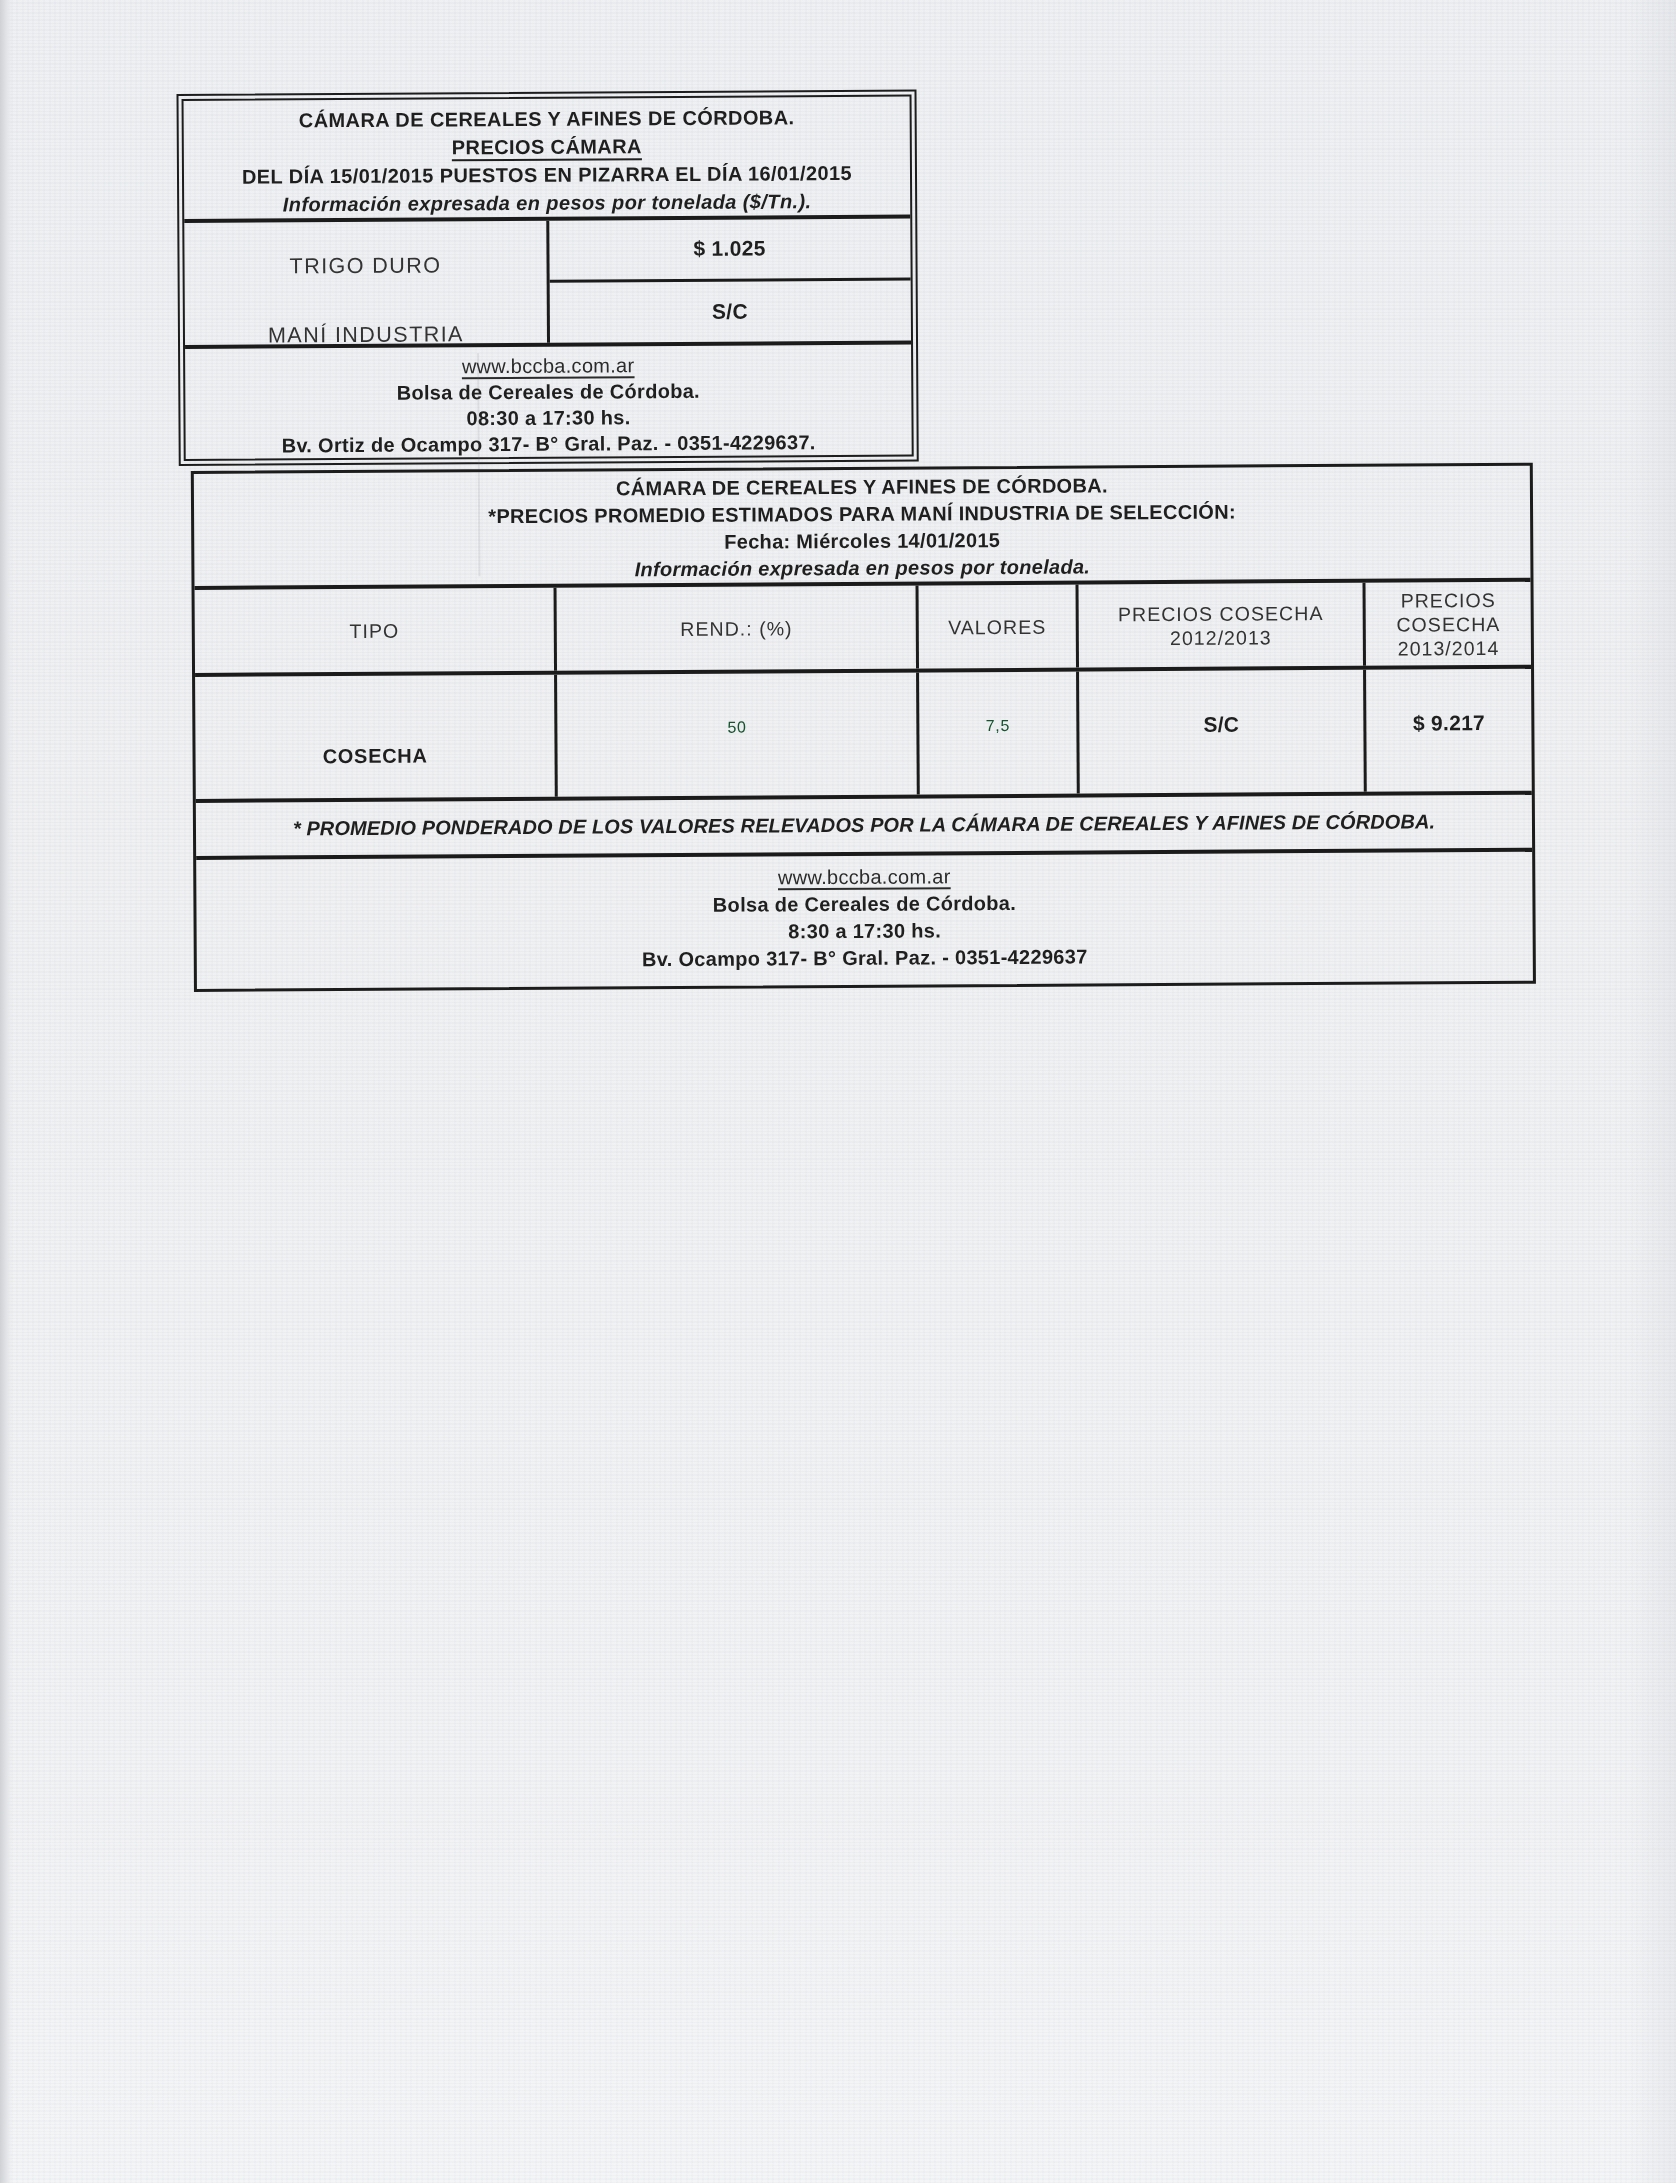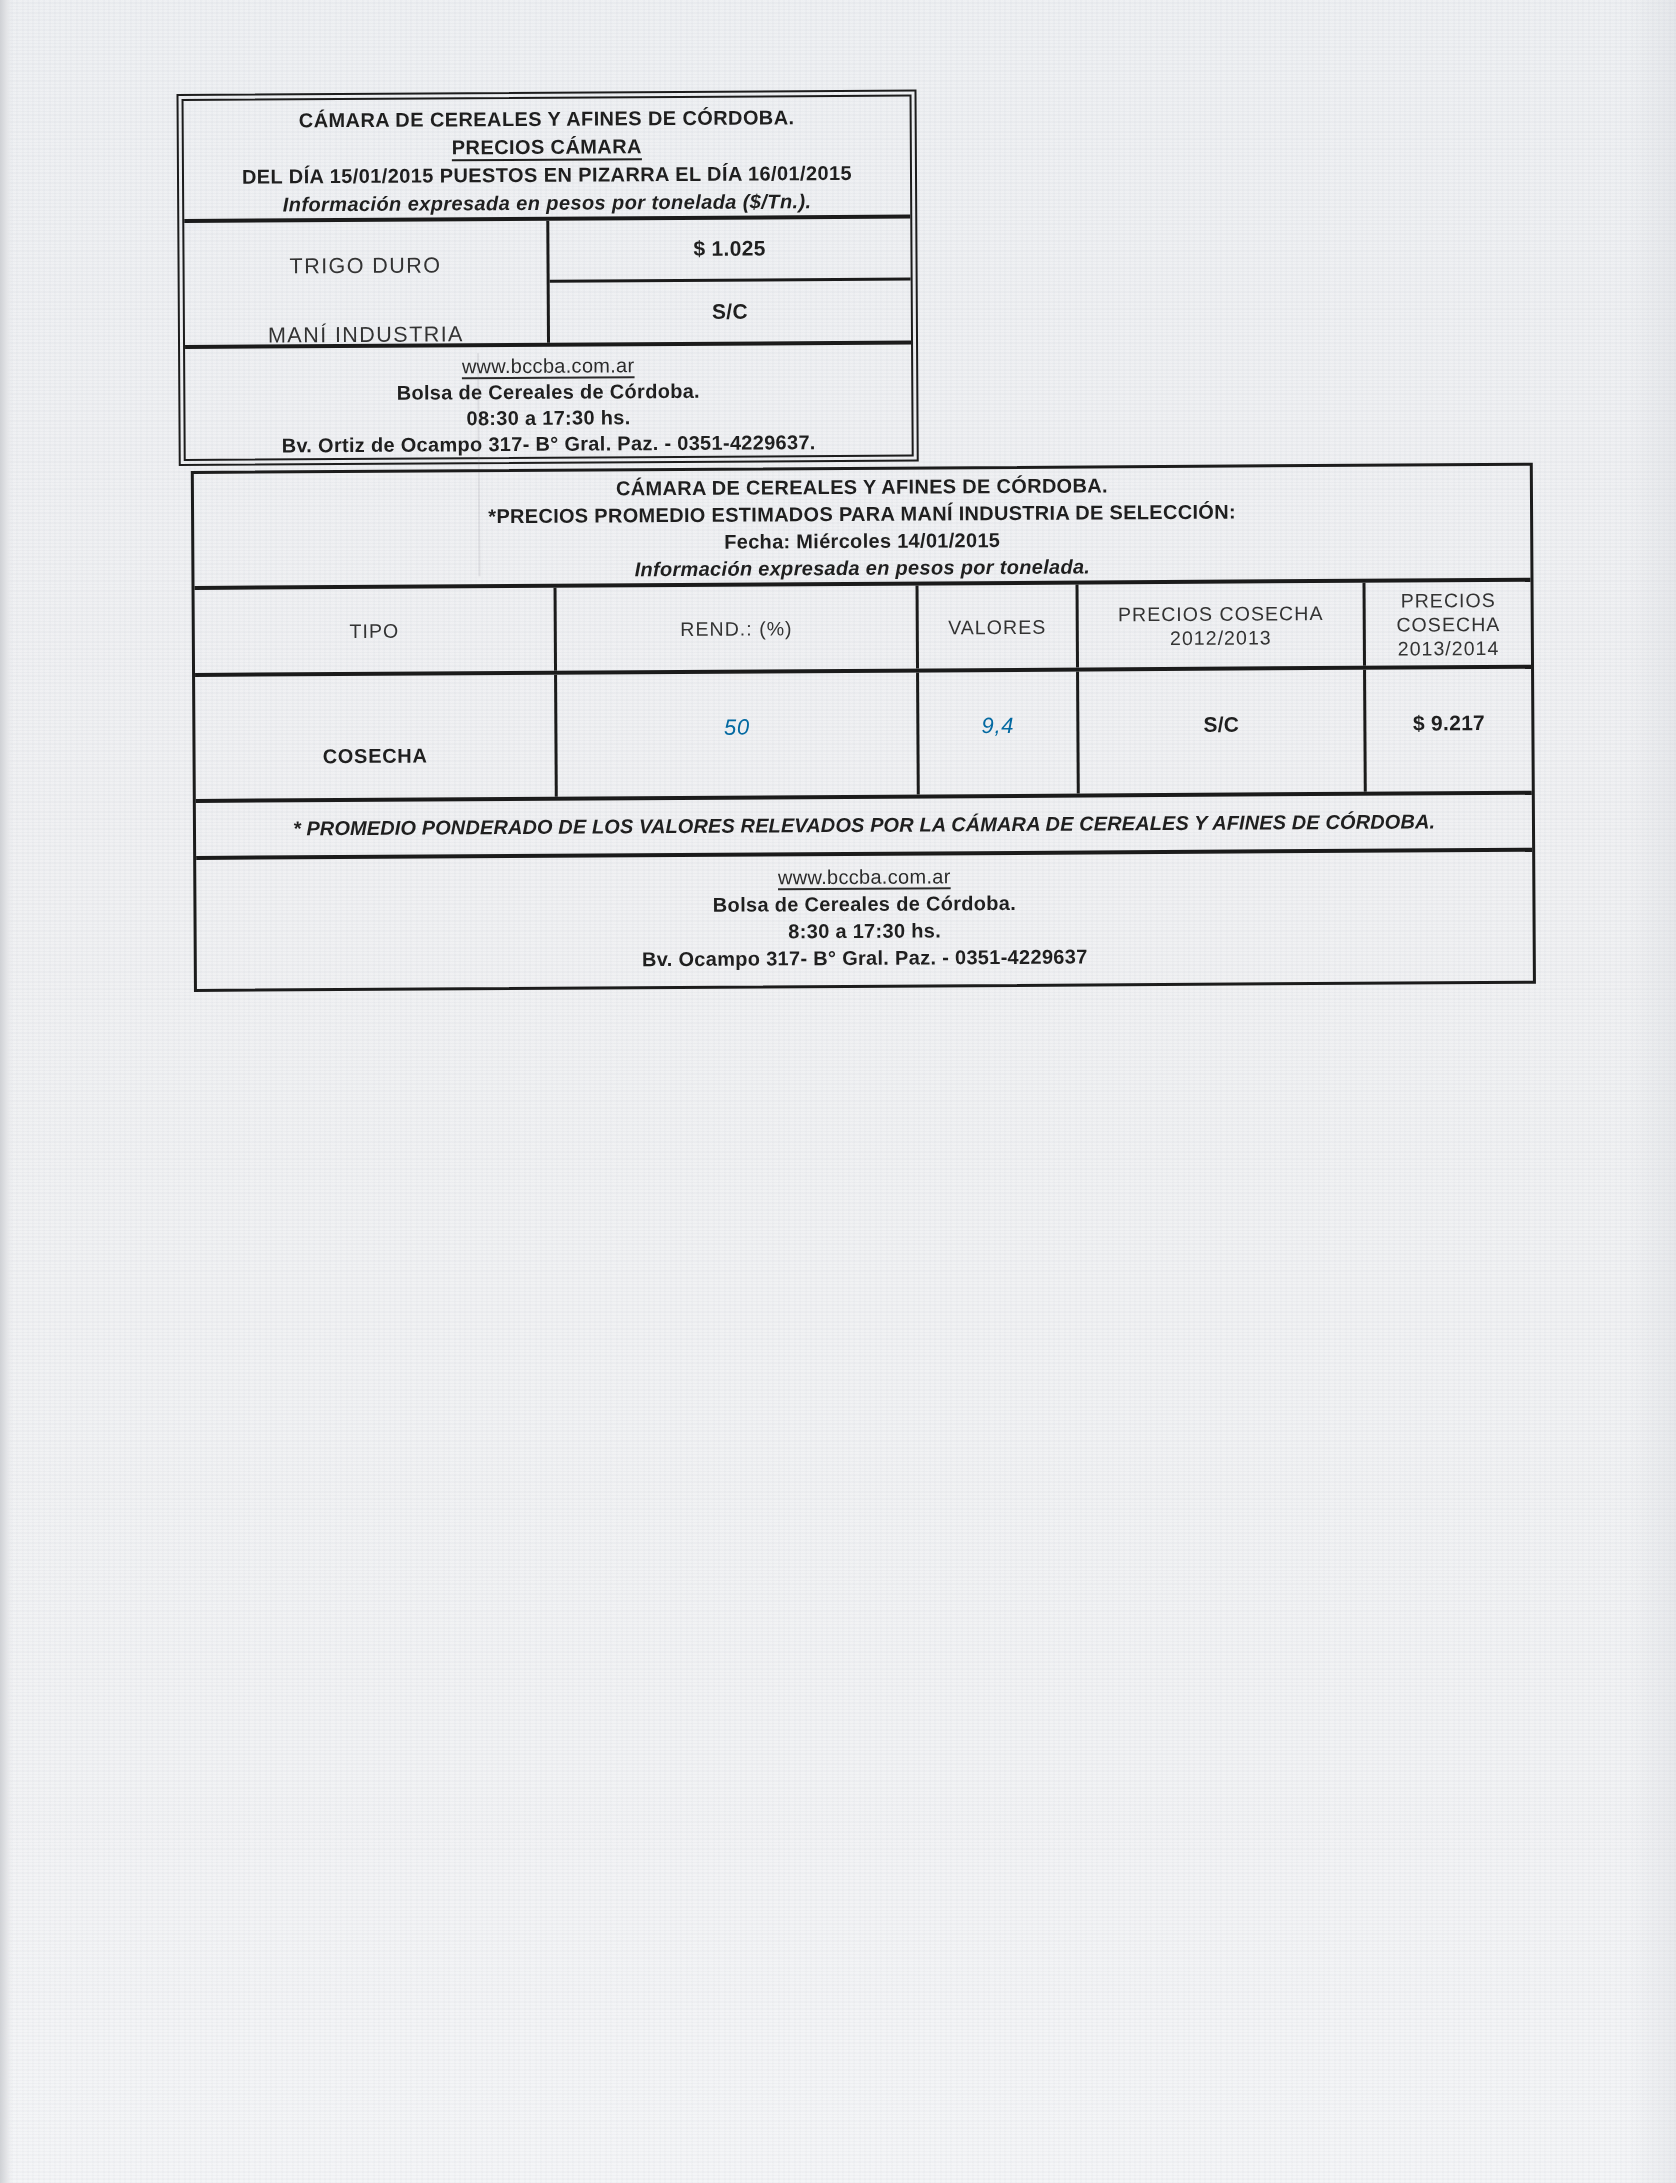--- a/index.html
+++ b/index.html
@@ -60,21 +60,21 @@
   .t2-title .ln{font-size:20px;font-weight:700;line-height:27px;letter-spacing:0.3px;}
   .t2-title .i{font-style:italic;}
   .t2-grid{display:grid;grid-template-columns:531fr 535fr 236fr 425fr 248fr;}
   .t2-grid > div + div{border-left:3.4px solid #1b1b1b;}
   .t2-header{height:83px;border-bottom:4.7px solid #1b1b1b;}
   .t2-header > div{display:flex;align-items:center;justify-content:center;text-align:center;
                    font-size:19.6px;font-weight:400;color:#333;letter-spacing:1px;
                    line-height:24px;padding:0 8px;}
   .t2-data{height:122px;border-bottom:4.7px solid #1b1b1b;}
   .t2-data > div{display:flex;align-items:center;justify-content:center;}
-  .t2-data .val{position:relative;top:-6.8px;font-size:22px;font-weight:400;color:#0369a1;letter-spacing:0.7px;font-style:italic;}
+  .t2-data .val{position:relative;top:-6.8px;font-size:16px;font-weight:400;color:#14532d;letter-spacing:0.7px;}
   .t2-data .valb{position:relative;top:-6.8px;font-size:21px;font-weight:700;letter-spacing:0.3px;}
   .t2-data .tipo{position:relative;top:19px;font-size:20px;font-weight:700;letter-spacing:0.7px;}
   .t2-note{height:53px;border-bottom:4.7px solid #1b1b1b;display:flex;align-items:center;
            justify-content:center;}
   .t2-note .txt{font-size:20px;font-weight:700;font-style:italic;letter-spacing:0.1px;}
   .t2-footer{flex:1;text-align:center;padding-top:8px;}
   .t2-footer .foot-ln{line-height:27px;}
 </style>
 </head>
 <body>
@@ -137,21 +137,21 @@
     </div>
 
     <div class="t2-grid t2-data">
       <div>
           <span class="tipo">COSECHA</span>
         </div>
       <div>
           <span class="val">50</span>
         </div>
       <div>
-          <span class="val">9,4</span>
+          <span class="val">7,5</span>
         </div>
       <div>
           <span class="valb">S/C</span>
         </div>
       <div>
           <span class="valb">$ 9.217</span>
         </div>
     </div>
 
     <div class="t2-note">

